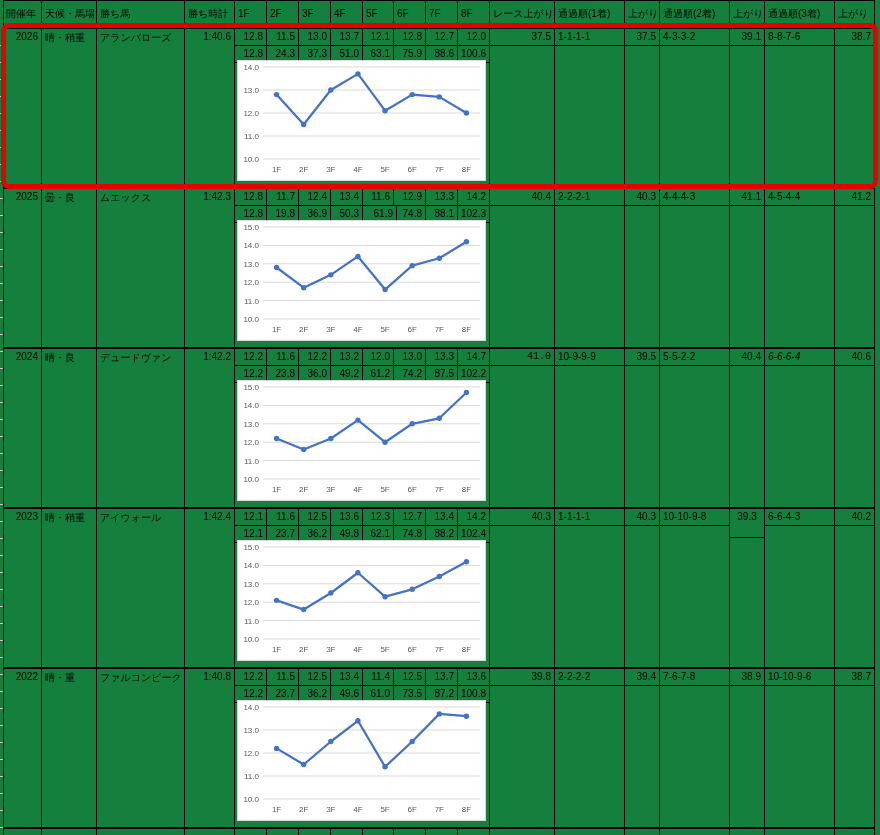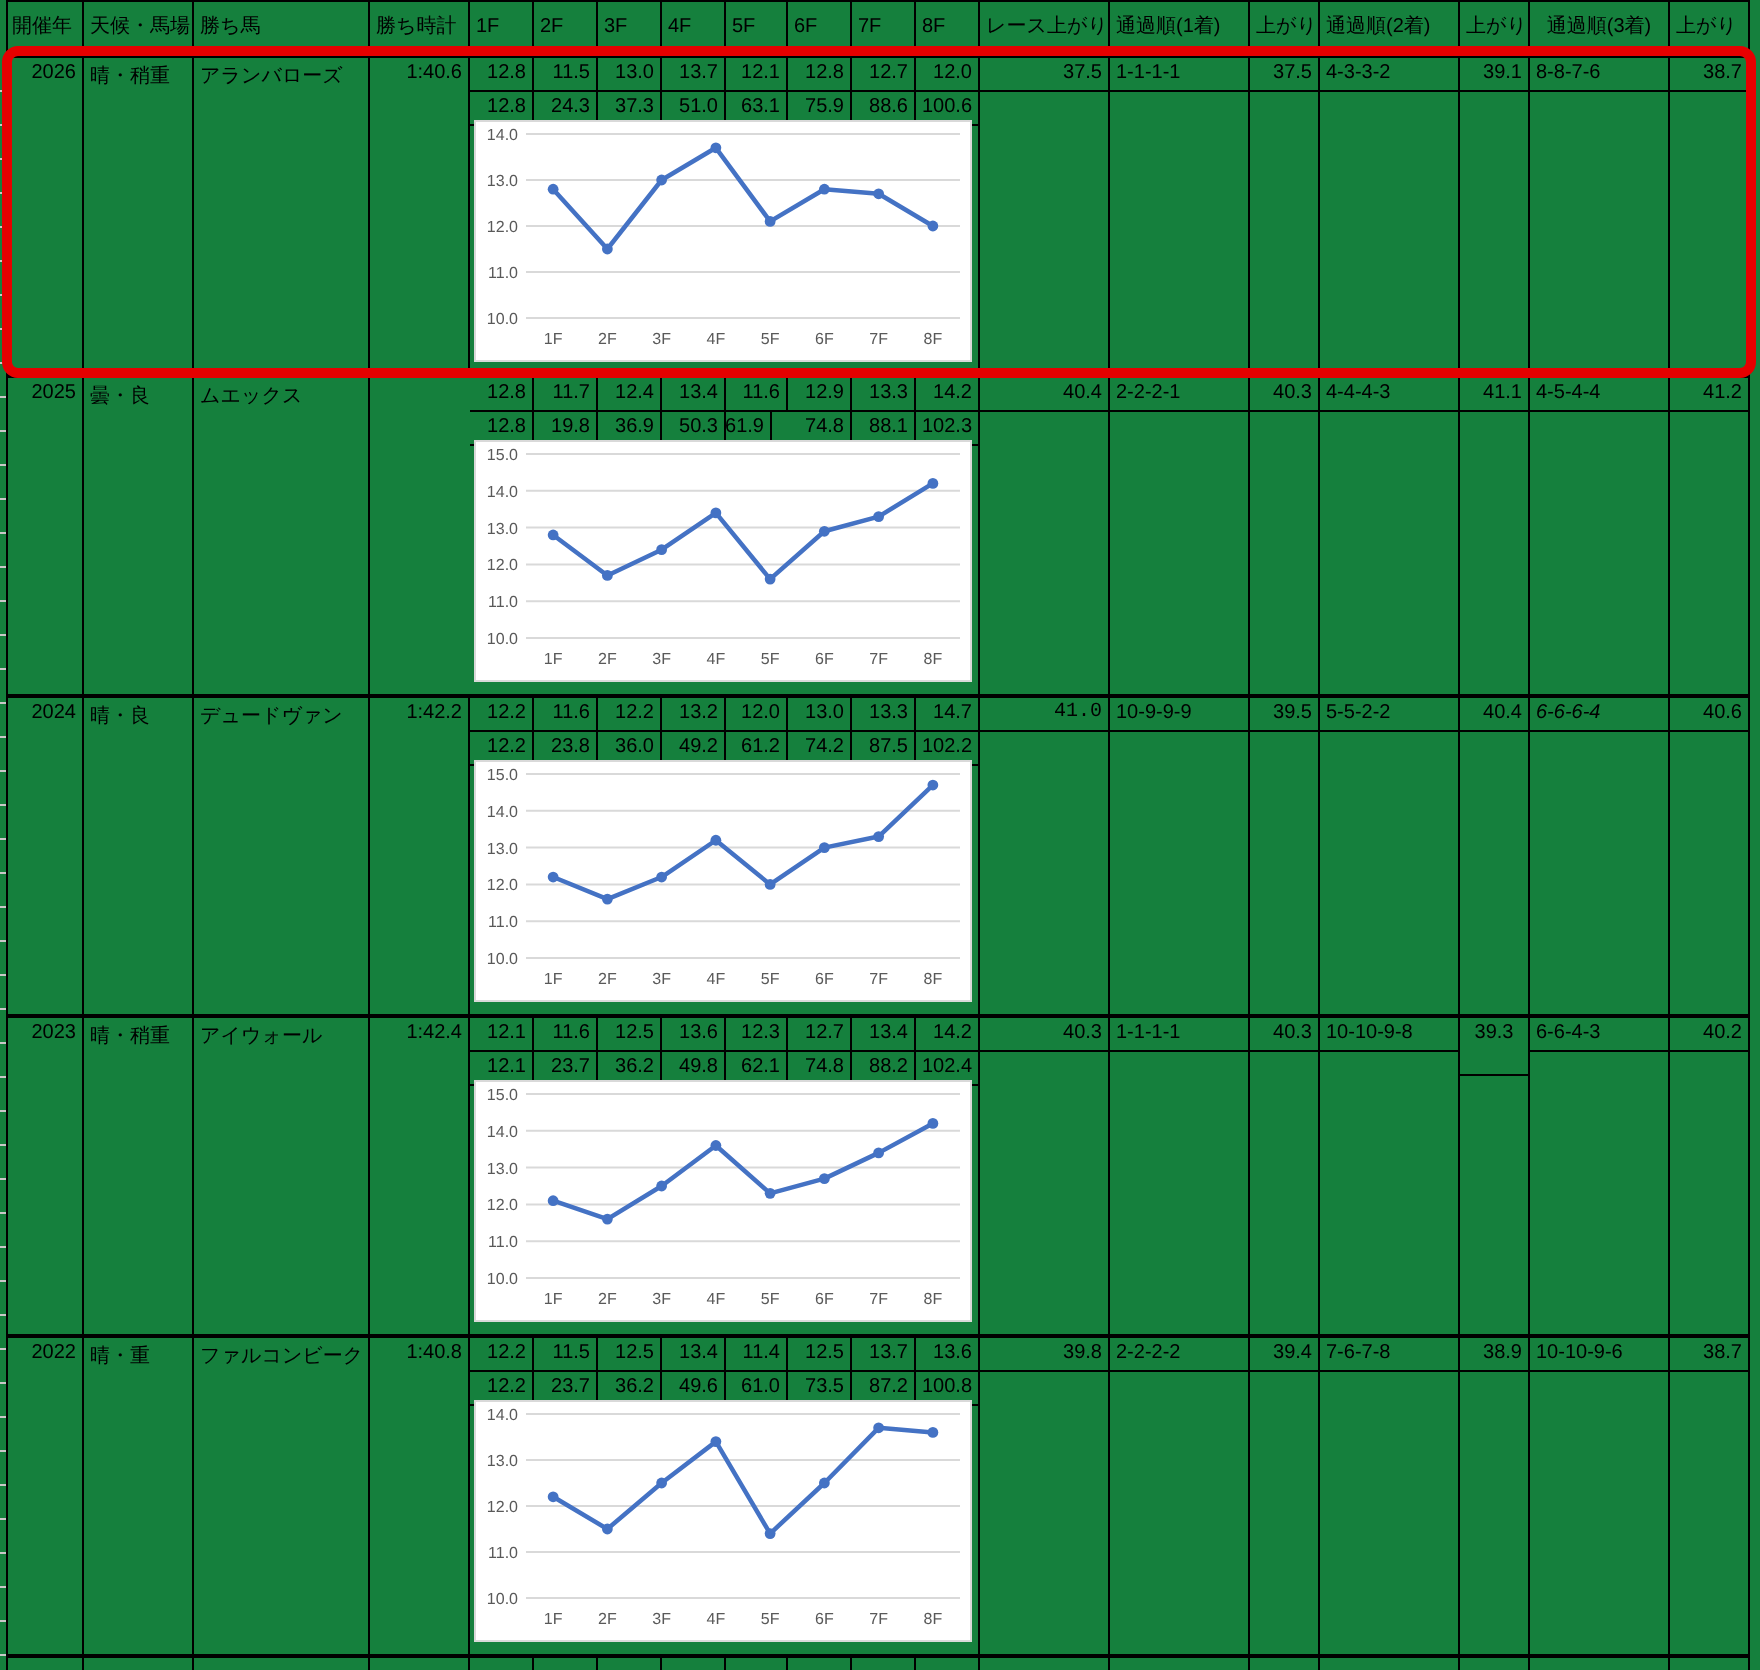--- a/index.html
+++ b/index.html
@@ -37,21 +37,21 @@
     <div class="cell al hdr" style="left: 331px; top: 0px; width: 32px; height: 29px;">4F</div>
     <div class="cell al hdr" style="left: 363px; top: 0px; width: 31px; height: 29px;">5F</div>
     <div class="cell al hdr" style="left: 394px; top: 0px; width: 32px; height: 29px;">6F</div>
     <div class="cell al hdr" style="left: 426px; top: 0px; width: 32px; height: 29px;">7F</div>
     <div class="cell al hdr" style="left: 458px; top: 0px; width: 32px; height: 29px;">8F</div>
     <div class="cell al hdr" style="left: 490px; top: 0px; width: 65px; height: 29px;">レース上がり</div>
     <div class="cell al hdr" style="left: 555px; top: 0px; width: 70px; height: 29px;">通過順(1着)</div>
     <div class="cell al hdr" style="left: 625px; top: 0px; width: 35px; height: 29px;">上がり</div>
     <div class="cell al hdr" style="left: 660px; top: 0px; width: 70px; height: 29px;">通過順(2着)</div>
     <div class="cell al hdr" style="left: 730px; top: 0px; width: 35px; height: 29px;">上がり</div>
-    <div class="cell al hdr" style="left: 765px; top: 0px; width: 70px; height: 29px; text-align: center;">通過順(3着)</div>
+    <div class="cell al hdr" style="left: 765px; top: 0px; width: 70px; height: 29px;">通過順(3着)</div>
     <div class="cell al hdr" style="left: 835px; top: 0px; width: 40px; height: 29px;">上がり</div>
     <div class="cell ar merged" style="left: 3px; top: 29px; width: 39px; height: 160px;">2026</div>
     <div class="cell al merged" style="left: 42px; top: 29px; width: 55px; height: 160px;">晴・稍重</div>
     <div class="cell al merged" style="left: 97px; top: 29px; width: 88px; height: 160px;">アランバローズ</div>
     <div class="cell ar merged" style="left: 185px; top: 29px; width: 50px; height: 160px;">1:40.6</div>
     <div class="cell ar" style="left: 235px; top: 29px; width: 32px; height: 17px;">12.8</div>
     <div class="cell ar" style="left: 235px; top: 46px; width: 32px; height: 17px;">12.8</div>
     <div class="cell ar" style="left: 267px; top: 29px; width: 32px; height: 17px;">11.5</div>
     <div class="cell ar" style="left: 267px; top: 46px; width: 32px; height: 17px;">24.3</div>
     <div class="cell ar" style="left: 299px; top: 29px; width: 32px; height: 17px;">13.0</div>
@@ -116,30 +116,31 @@
         <circle cx="120.9375" cy="13.900000000000016" r="2.7" fill="#4472C4"></circle>
         <circle cx="148.0625" cy="50.70000000000001" r="2.7" fill="#4472C4"></circle>
         <circle cx="175.1875" cy="34.59999999999998" r="2.7" fill="#4472C4"></circle>
         <circle cx="202.3125" cy="36.90000000000002" r="2.7" fill="#4472C4"></circle>
         <circle cx="229.4375" cy="53" r="2.7" fill="#4472C4"></circle>
       </g>
     </svg>
     <div class="cell ar merged" style="left: 3px; top: 189px; width: 39px; height: 160px;">2025</div>
     <div class="cell al merged" style="left: 42px; top: 189px; width: 55px; height: 160px;">曇・良</div>
     <div class="cell al merged" style="left: 97px; top: 189px; width: 88px; height: 160px;">ムエックス</div>
+    <div class="cell ar merged" style="left: 185px; top: 189px; width: 50px; height: 160px;">1:42.3</div>
     <div class="cell ar" style="left: 235px; top: 189px; width: 32px; height: 17px;">12.8</div>
     <div class="cell ar" style="left: 235px; top: 206px; width: 32px; height: 17px;">12.8</div>
     <div class="cell ar" style="left: 267px; top: 189px; width: 32px; height: 17px;">11.7</div>
     <div class="cell ar" style="left: 267px; top: 206px; width: 32px; height: 17px;">19.8</div>
     <div class="cell ar" style="left: 299px; top: 189px; width: 32px; height: 17px;">12.4</div>
     <div class="cell ar" style="left: 299px; top: 206px; width: 32px; height: 17px;">36.9</div>
     <div class="cell ar" style="left: 331px; top: 189px; width: 32px; height: 17px;">13.4</div>
     <div class="cell ar" style="left: 331px; top: 206px; width: 32px; height: 17px;">50.3</div>
     <div class="cell ar" style="left: 363px; top: 189px; width: 31px; height: 17px;">11.6</div>
-    <div class="cell ar" style="left: 355px; top: 206px; width: 31px; height: 17px;">61.9</div>
+    <div class="cell ar" style="left: 366px; top: 206px; width: 31px; height: 17px;">61.9</div>
     <div class="cell ar" style="left: 394px; top: 189px; width: 32px; height: 17px;">12.9</div>
     <div class="cell ar" style="left: 394px; top: 206px; width: 32px; height: 17px;">74.8</div>
     <div class="cell ar" style="left: 426px; top: 189px; width: 32px; height: 17px;">13.3</div>
     <div class="cell ar" style="left: 426px; top: 206px; width: 32px; height: 17px;">88.1</div>
     <div class="cell ar" style="left: 458px; top: 189px; width: 32px; height: 17px;">14.2</div>
     <div class="cell ar" style="left: 458px; top: 206px; width: 32px; height: 17px;">102.3</div>
     <div class="cell al merged" style="left: 235px; top: 223px; width: 255px; height: 126px;"></div>
     <div class="cell ar" style="left: 490px; top: 189px; width: 65px; height: 17px;">40.4</div>
     <div class="cell al merged" style="left: 490px; top: 206px; width: 65px; height: 143px;"></div>
     <div class="cell al" style="left: 555px; top: 189px; width: 70px; height: 17px;">2-2-2-1</div>

